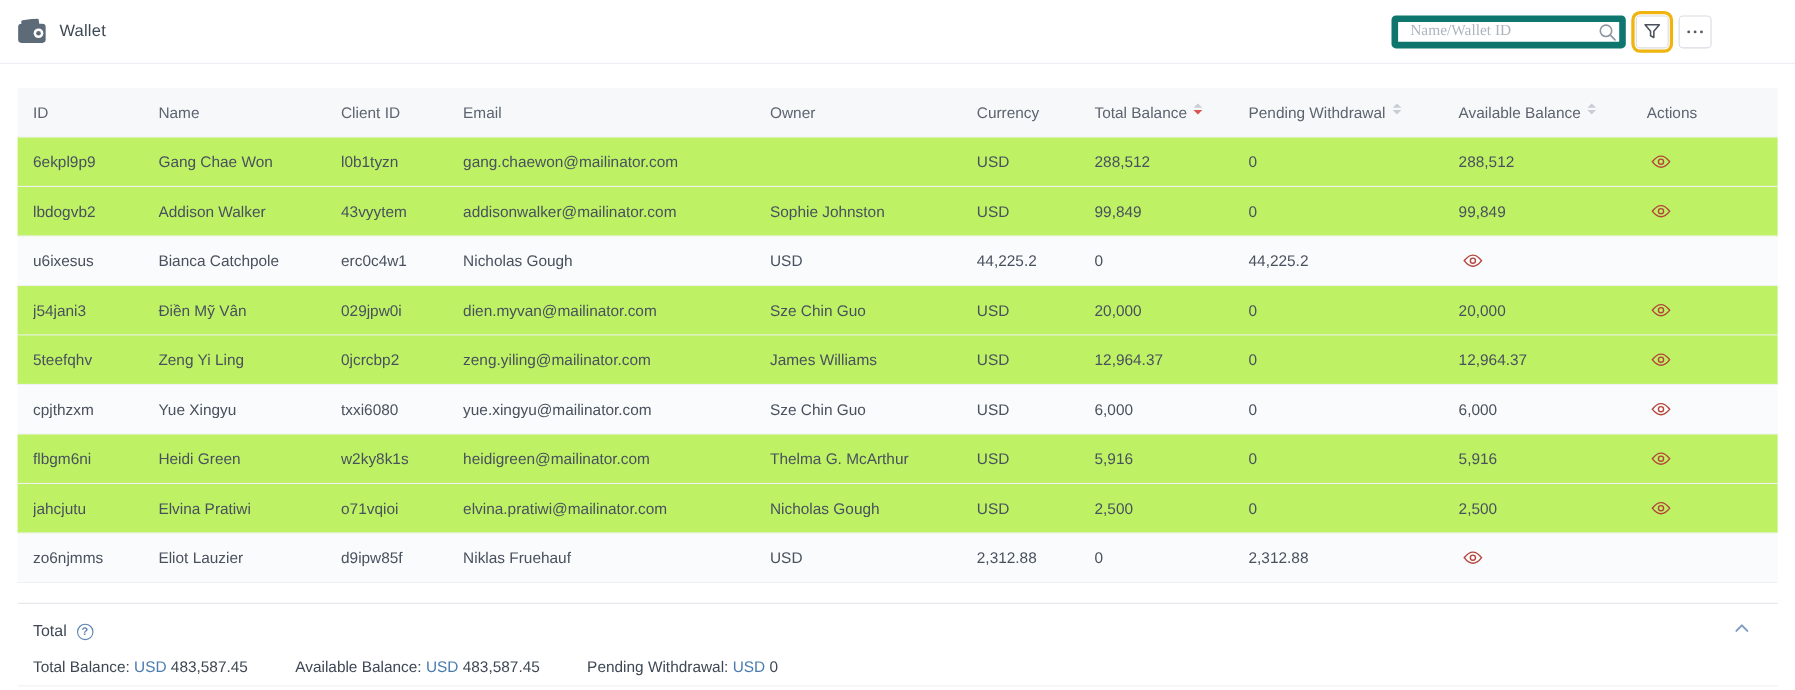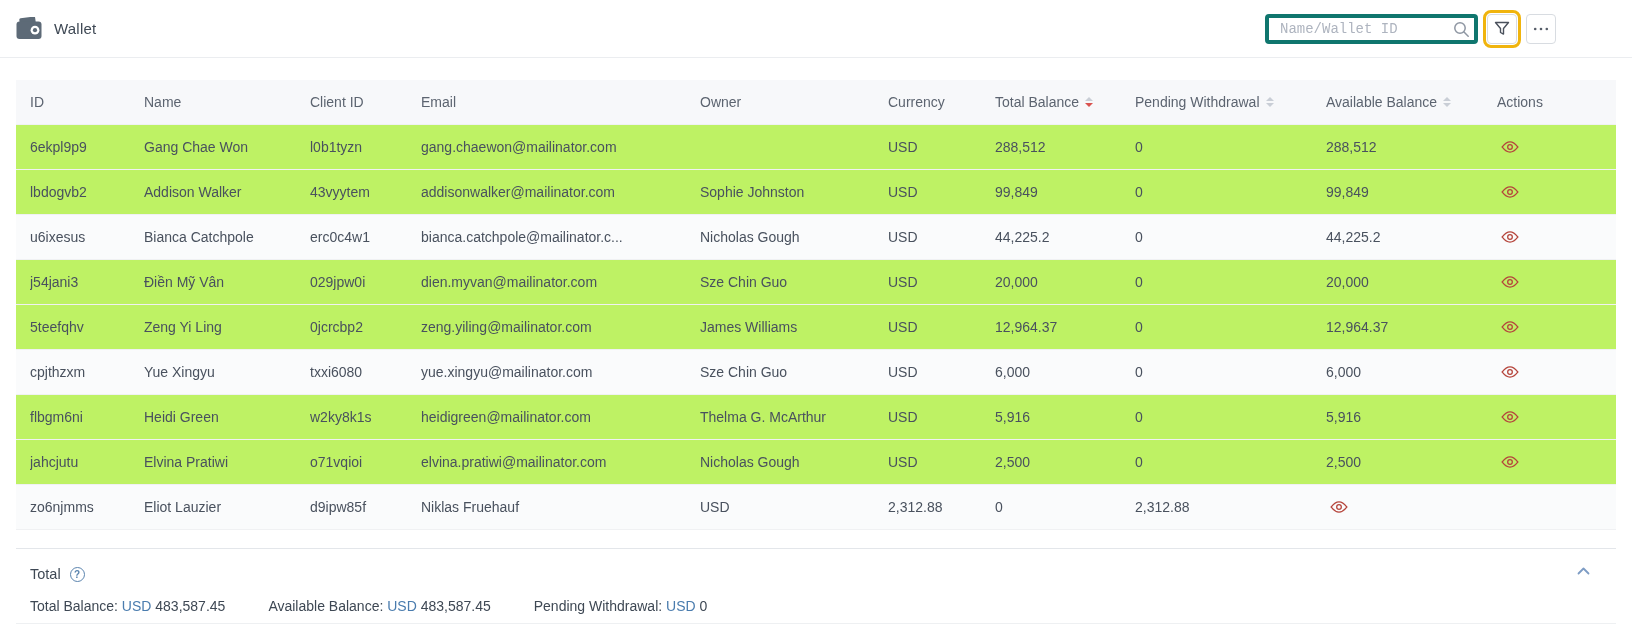--- a/index.html
+++ b/index.html
@@ -11,42 +11,42 @@
   
   .topbar{
     height:58px;display:flex;align-items:center;box-sizing:border-box;
     padding:0 76px 0 16px;border-bottom:1px solid #ebedf0;
   }
   .brand{display:flex;align-items:center;gap:11px}
   .app-title{font-size:15px;font-weight:400;color:#3e4854;letter-spacing:.2px}
   .controls{margin-left:auto;display:flex;align-items:center;gap:9px}
   .search{position:relative;width:213px;height:30px}
   .search input{
-    width:100%;height:100%;box-sizing:border-box;border:4px solid #0f766e;border-radius:4px;
-    padding:0 32px 0 11px;font-family:Liberation Mono, monospace;font-size:14px;color:#49515e;outline:none;
+    width:100%;height:100%;box-sizing:border-box;border:6px solid #0f766e;border-radius:4px;
+    padding:0 32px 0 11px;font-family:Liberation Serif, serif;font-size:14px;color:#49515e;outline:none;
   }
   .search input::placeholder{color:#aeb4bf}
   .search .mag{position:absolute;right:8px;top:7px;pointer-events:none}
   .icon-btn{
     width:30px;height:30px;box-sizing:border-box;display:flex;align-items:center;justify-content:center;
     background:#fff;border:1px solid #d8dce1;border-radius:4px;cursor:pointer;padding:0;
   }
   .filter-btn{outline:3px solid #f0b40e;outline-offset:1px}
   
   .table{margin:22px 16px 0}
   .grid-row{
     display:grid;
     grid-template-columns:114px 166px 111px 279px 188px 107px 140px 191px 171px auto;
     height:45px;align-items:center;box-sizing:border-box;padding-left:14px;
   }
   .thead{
     background:#f7f8fa;color:#5c6470;font-size:14px;font-weight:500;
     border-bottom:1px solid #f0f1f3;
   }
-  .th{display:flex;align-items:center;min-width:0}
+  .th{display:flex;min-width:0}
   .tr{border-bottom:1px solid #f0f1f3;font-size:14px;color:#49515e;background:#bef264}
   .tr.striped{background:#fafbfc}
   .td{min-width:0;overflow:hidden;text-overflow:ellipsis;white-space:nowrap;padding-right:14px;box-sizing:border-box}
   .sorter{display:inline-flex;flex-direction:column;margin-left:6px;gap:2px;cursor:pointer}
   .caret{width:0;height:0;border-left:4px solid transparent;border-right:4px solid transparent}
   .caret.up{border-bottom:4px solid #c9ced6}
   .caret.down{border-top:4px solid #c9ced6}
   .caret.down.active{border-top-color:#d9534f}
   .eye-btn{background:none;border:none;padding:2px 4px;cursor:pointer;display:inline-flex;align-items:center}
   
@@ -177,21 +177,20 @@
             <svg width="18" height="14" viewBox="0 0 24 16">
               <path d="M12 1.2 C6.5 1.2 2.6 6.6 1.5 8 c1.1 1.4 5 6.8 10.5 6.8 S21.4 9.4 22.5 8 C21.4 6.6 17.5 1.2 12 1.2 Z" fill="none" stroke="#b5443b" stroke-width="1.7"></path>
               <circle cx="12" cy="8" r="3.1" fill="none" stroke="#b5443b" stroke-width="1.7"></circle>
             </svg>
           </button></div>
       </div>
       <div class="grid-row tr striped">
         <div class="td">u6ixesus</div>
         <div class="td">Bianca Catchpole</div>
         <div class="td">erc0c4w1</div>
-        <div class="td">bianca.catchpole@mailinator.c...</div>
         <div class="td">Nicholas Gough</div>
         <div class="td">USD</div>
         <div class="td">44,225.2</div>
         <div class="td">0</div>
         <div class="td">44,225.2</div>
         <div class="td"><button class="eye-btn">
             <svg width="18" height="14" viewBox="0 0 24 16">
               <path d="M12 1.2 C6.5 1.2 2.6 6.6 1.5 8 c1.1 1.4 5 6.8 10.5 6.8 S21.4 9.4 22.5 8 C21.4 6.6 17.5 1.2 12 1.2 Z" fill="none" stroke="#b5443b" stroke-width="1.7"></path>
               <circle cx="12" cy="8" r="3.1" fill="none" stroke="#b5443b" stroke-width="1.7"></circle>
             </svg>

